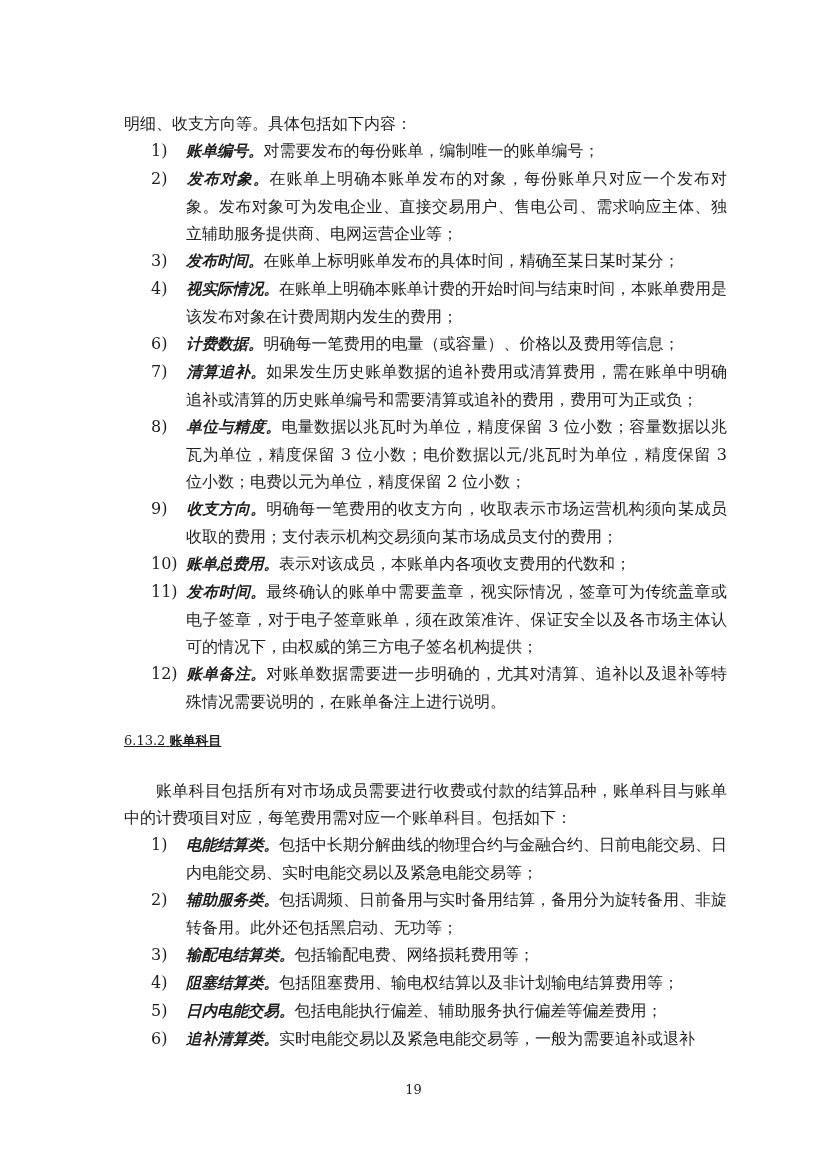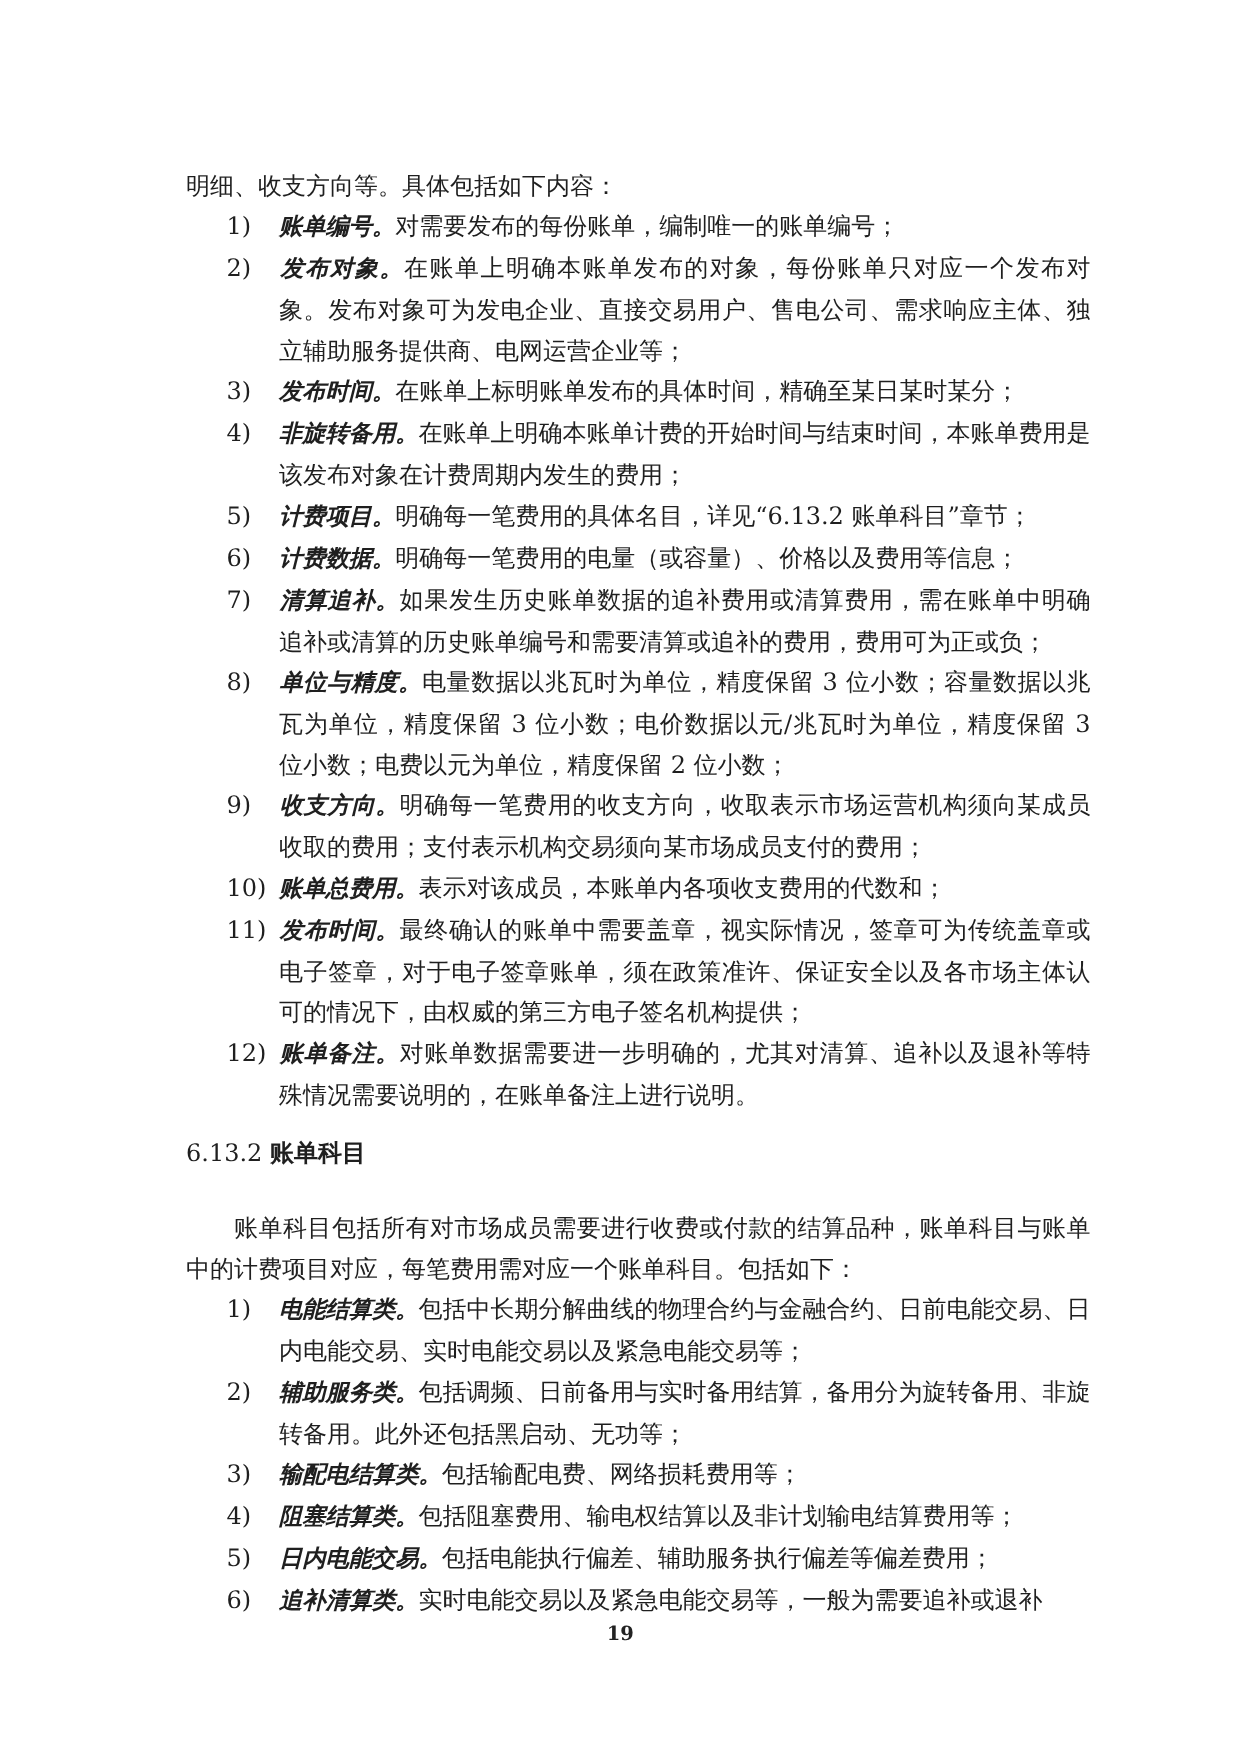--- a/index.html
+++ b/index.html
@@ -35,23 +35,24 @@
     text-align: left;
   }
   .doc-list .term {
     font-weight: bold;
     font-family: "DejaVu Sans", "Liberation Sans", sans-serif;
     font-size: 15.5px;
     font-style: italic;
   }
   .heading {
     margin-top: 12px;
-    font-size: 16px;
+    font-size: 13px;
     font-weight: normal;
     line-height: 27px;
+    text-decoration: underline;
   }
   .heading .sec-num {
     font-family: "DejaVu Serif", "Liberation Serif", serif;
   }
   .heading .sec-title {
     font-weight: bold;
     font-family: "DejaVu Sans", "Liberation Sans", sans-serif;
   }
   .para {
     margin-top: 23px;
@@ -60,37 +61,35 @@
   }
   .page-number {
     position: absolute;
     top: 1080px;
     left: 0;
     width: 100%;
     text-align: center;
     font-size: 13px;
     line-height: 20px;
     color: #222222;
-    font-weight: bold;
   }
 </style>
 </head>
 <body>
 
 <div class="page">
   <div class="content">
 
     <p class="intro">明细、收支方向等。具体包括如下内容：</p>
 
     <div class="doc-list">
       <div class="li"><span class="num">1)</span><span class="term">账单编号。</span><span class="txt">对需要发布的每份账单，编制唯一的账单编号；</span></div>
       <div class="li"><span class="num">2)</span><span class="term">发布对象。</span><span class="txt">在账单上明确本账单发布的对象，每份账单只对应一个发布对象。发布对象可为发电企业、直接交易用户、售电公司、需求响应主体、独立辅助服务提供商、电网运营企业等；</span></div>
       <div class="li"><span class="num">3)</span><span class="term">发布时间。</span><span class="txt">在账单上标明账单发布的具体时间，精确至某日某时某分；</span></div>
-      <div class="li"><span class="num">4)</span><span class="term">非旋转备用。</span><span class="txt">在账单上明确本账单计费的开始时间与结束时间，本账单费用是该发布对象在计费周期内发生的费用；</span></div>
-      <div class="li"><span class="num">5)</span><span class="term">计费项目。</span><span class="txt">明确每一笔费用的具体名目，详见“6.13.2 账单科目”章节；</span></div>
+      <div class="li"><span class="num">4)</span><span class="term">视实际情况。</span><span class="txt">在账单上明确本账单计费的开始时间与结束时间，本账单费用是该发布对象在计费周期内发生的费用；</span></div>
       <div class="li"><span class="num">6)</span><span class="term">计费数据。</span><span class="txt">明确每一笔费用的电量（或容量）、价格以及费用等信息；</span></div>
       <div class="li"><span class="num">7)</span><span class="term">清算追补。</span><span class="txt">如果发生历史账单数据的追补费用或清算费用，需在账单中明确追补或清算的历史账单编号和需要清算或追补的费用，费用可为正或负；</span></div>
       <div class="li"><span class="num">8)</span><span class="term">单位与精度。</span><span class="txt">电量数据以兆瓦时为单位，精度保留 3 位小数；容量数据以兆瓦为单位，精度保留 3 位小数；电价数据以元/兆瓦时为单位，精度保留 3 位小数；电费以元为单位，精度保留 2 位小数；</span></div>
       <div class="li"><span class="num">9)</span><span class="term">收支方向。</span><span class="txt">明确每一笔费用的收支方向，收取表示市场运营机构须向某成员收取的费用；支付表示机构交易须向某市场成员支付的费用；</span></div>
       <div class="li"><span class="num">10)</span><span class="term">账单总费用。</span><span class="txt">表示对该成员，本账单内各项收支费用的代数和；</span></div>
       <div class="li"><span class="num">11)</span><span class="term">发布时间。</span><span class="txt">最终确认的账单中需要盖章，视实际情况，签章可为传统盖章或电子签章，对于电子签章账单，须在政策准许、保证安全以及各市场主体认可的情况下，由权威的第三方电子签名机构提供；</span></div>
       <div class="li"><span class="num">12)</span><span class="term">账单备注。</span><span class="txt">对账单数据需要进一步明确的，尤其对清算、追补以及退补等特殊情况需要说明的，在账单备注上进行说明。</span></div>
     </div>
 
     <h2 class="heading"><span class="sec-num">6.13.2</span> <span class="sec-title">账单科目</span></h2>

